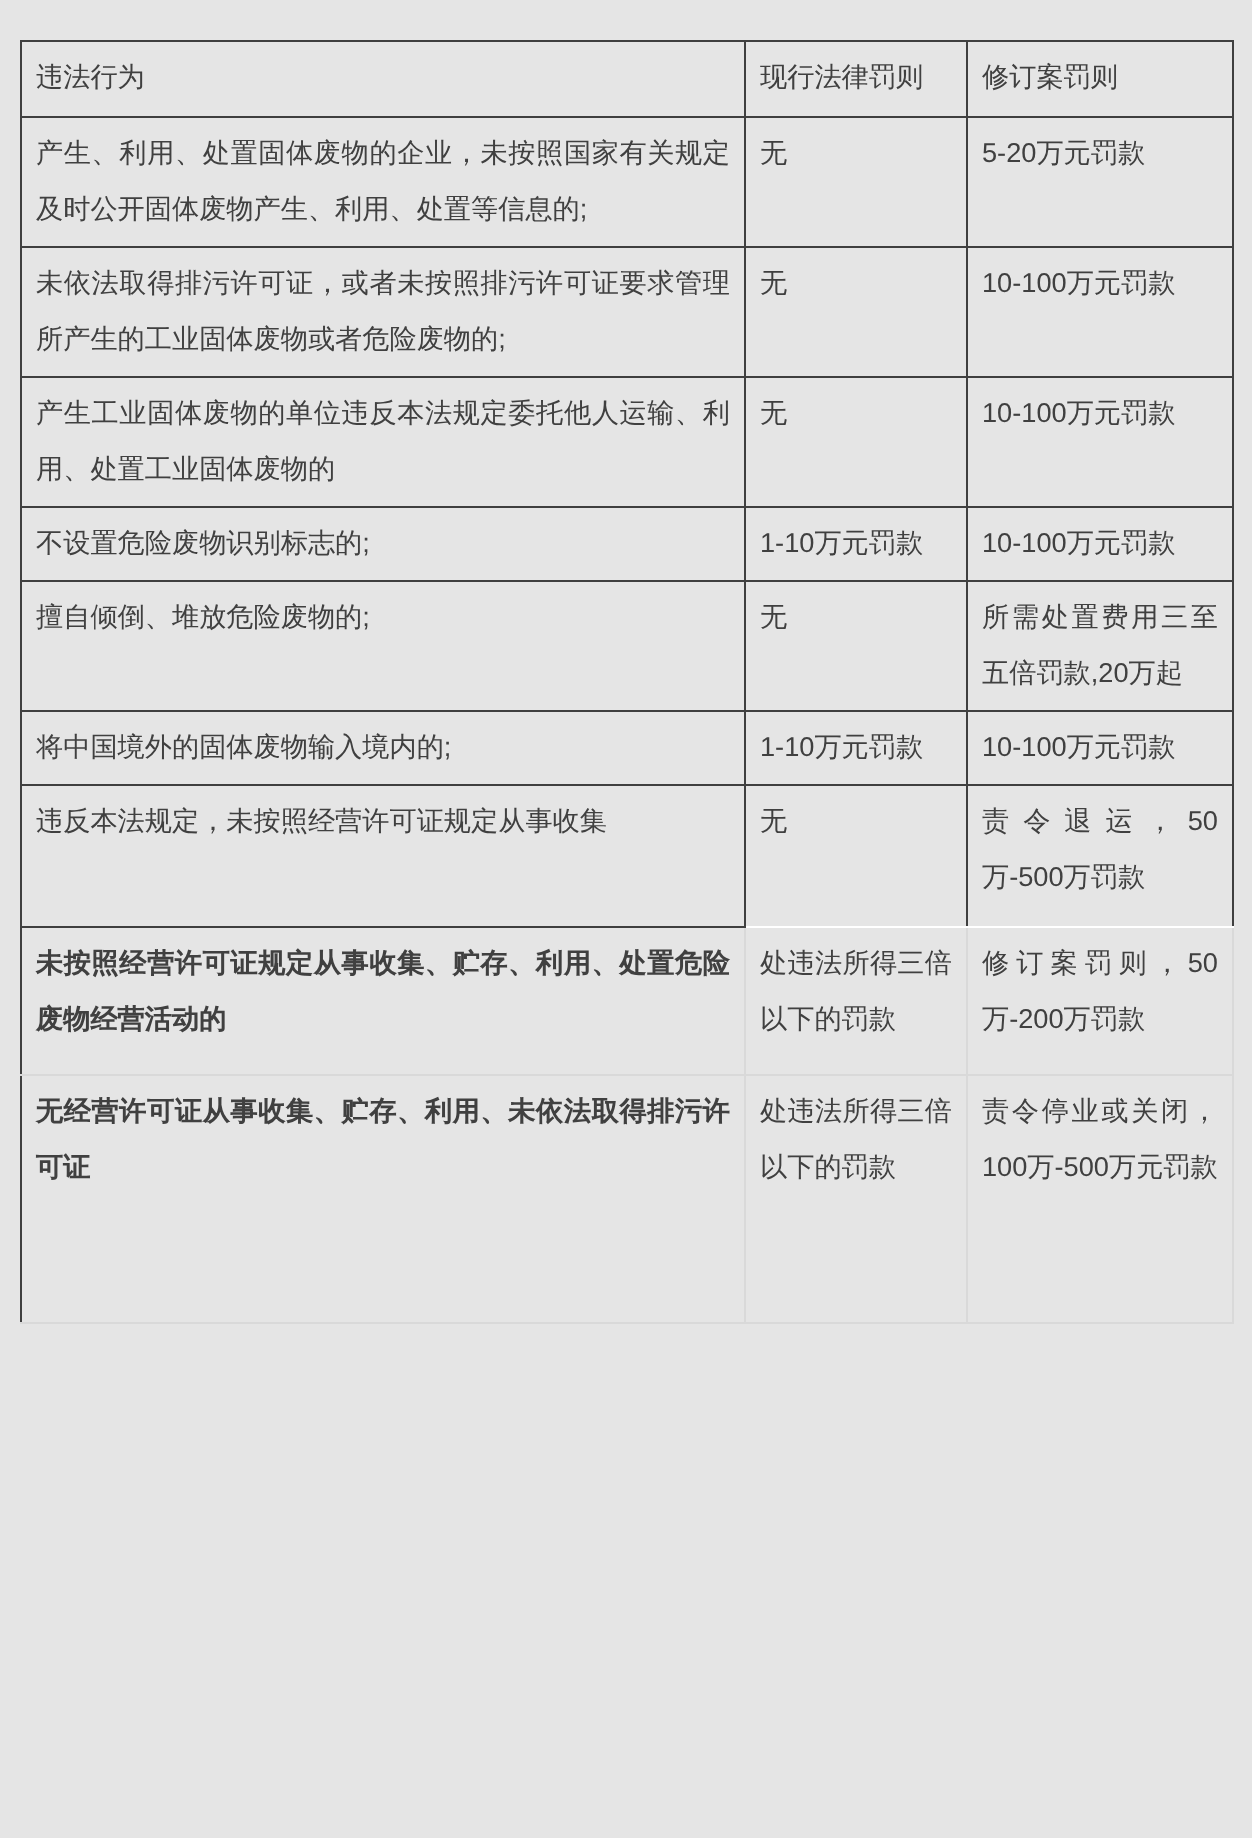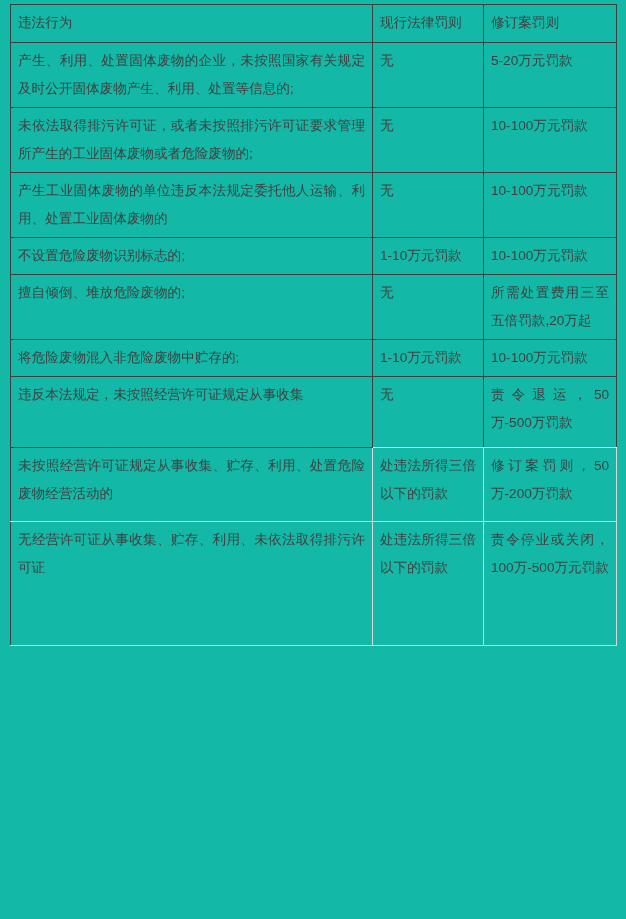--- a/index.html
+++ b/index.html
@@ -4,43 +4,43 @@
 <style>
   html, body {
     margin: 0;
     padding: 0;
     background: #ffffff;
     font-family: "Liberation Sans", "DejaVu Sans", sans-serif;
   }
   .page {
     width: 626px;
     height: 919px;
-    background: #14b8a6;
+    background: #e5e5e5;
     box-sizing: border-box;
-    padding: 4px 10px;
+    padding: 20px 10px;
     overflow: hidden;
   }
   table.penalty-table {
     border-collapse: collapse;
     table-layout: fixed;
     width: 606px;
   }
   table.penalty-table td {
     border: 1px solid #3f3f3f;
     vertical-align: top;
     padding: 4px 7px;
     font-size: 13.6px;
     line-height: 28px;
     color: #404040;
     text-align: justify;
     overflow: hidden;
   }
   
   tr.row-light td { border-color: #d9d9d9; }
-  tr.row-light td.c1 { border-left-color: #3f3f3f; }
+  tr.row-light td.c1 { border-left-color: #3f3f3f; font-weight: bold; }
   
   td.cell-highlight { border: 2px solid #000000; }
   
   tr.row-nobottom td.c2, tr.row-nobottom td.c3 { border-bottom-color: #ffffff; }
 </style>
 </head>
 <body>
 
 <div class="page">
   <table class="penalty-table">
@@ -74,21 +74,21 @@
         <td class="c1">不设置危险废物识别标志的;</td>
         <td class="c2">1-10万元罚款</td>
         <td class="c3">10-100万元罚款</td>
       </tr>
       <tr style="height:64px">
         <td class="c1">擅自倾倒、堆放危险废物的;</td>
         <td class="c2">无</td>
         <td class="c3">所需处置费用三至五倍罚款,20万起</td>
       </tr>
       <tr style="height:37px">
-        <td class="c1">将危险废物混入非危险废物中贮存的;</td>
+        <td class="c1">将中国境外的固体废物输入境内的;</td>
         <td class="c2">1-10万元罚款</td>
         <td class="c3">10-100万元罚款</td>
       </tr>
       <tr class="row-nobottom" style="height:71px">
         <td class="c1 cell-highlight">违反本法规定，未按照经营许可证规定从事收集</td>
         <td class="c2">无</td>
         <td class="c3">责令退运，50万-500万罚款</td>
       </tr>
       <tr class="row-light" style="height:74px">
         <td class="c1">未按照经营许可证规定从事收集、贮存、利用、处置危险废物经营活动的</td>

